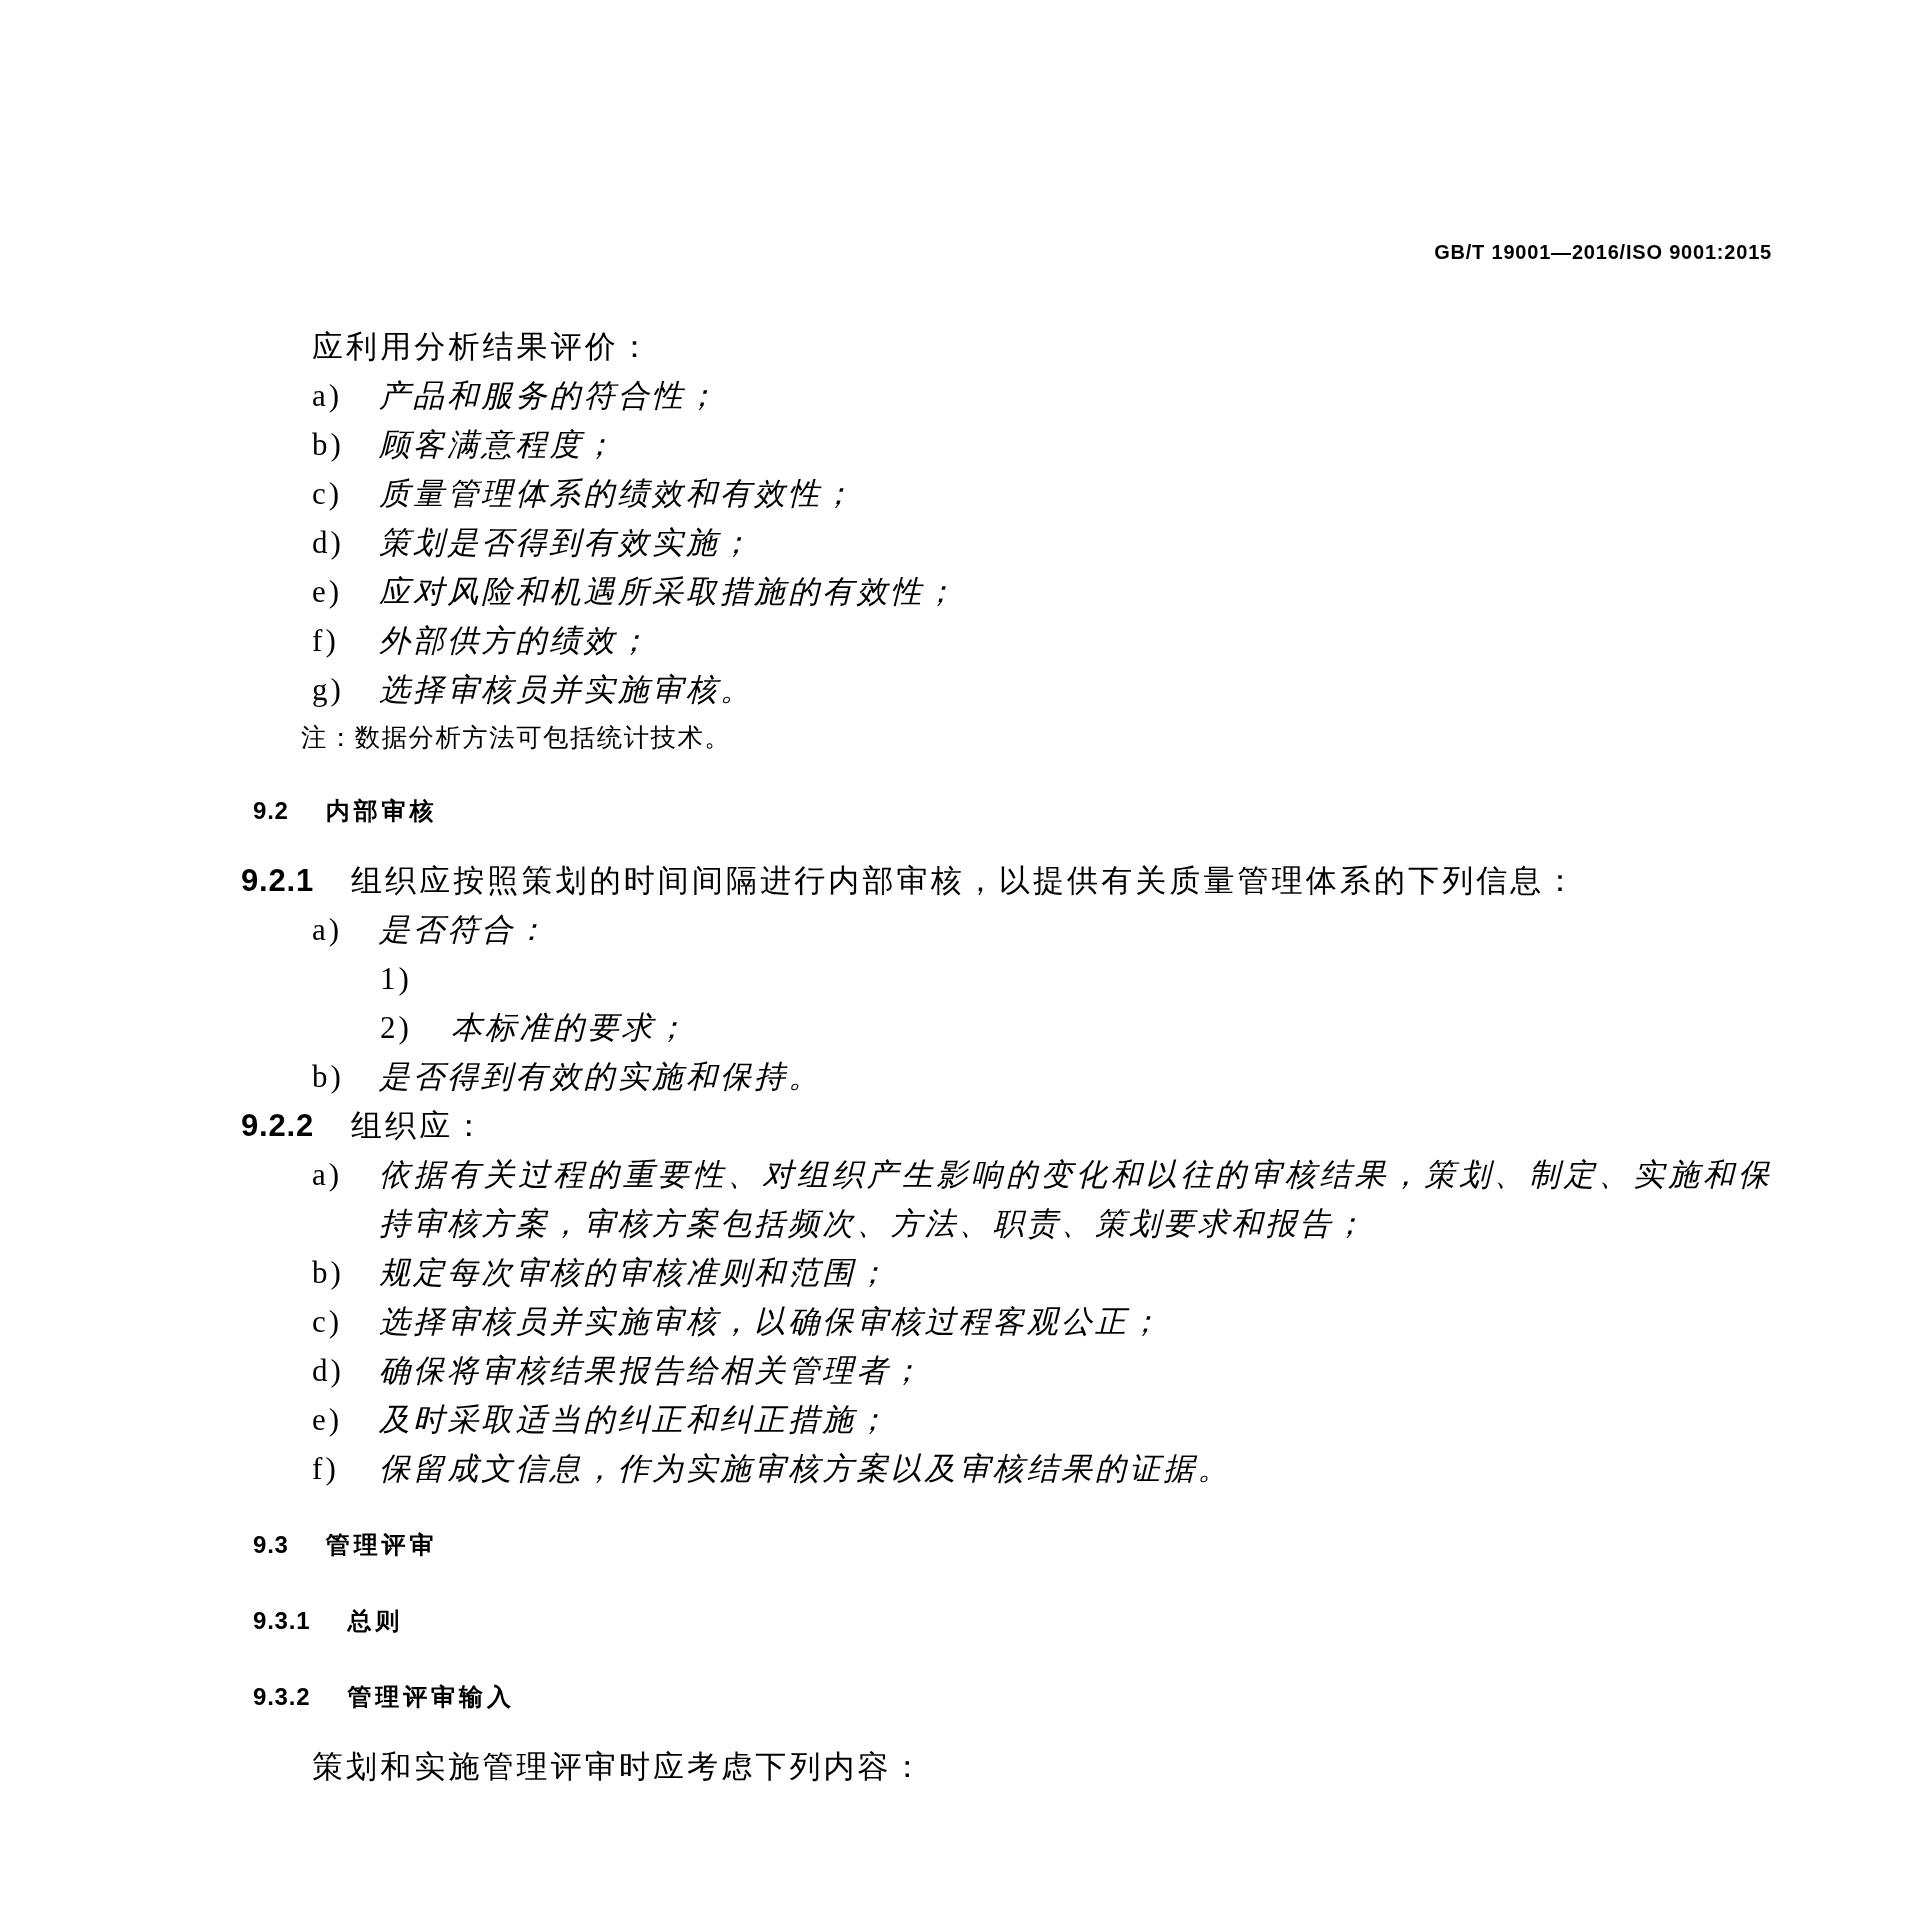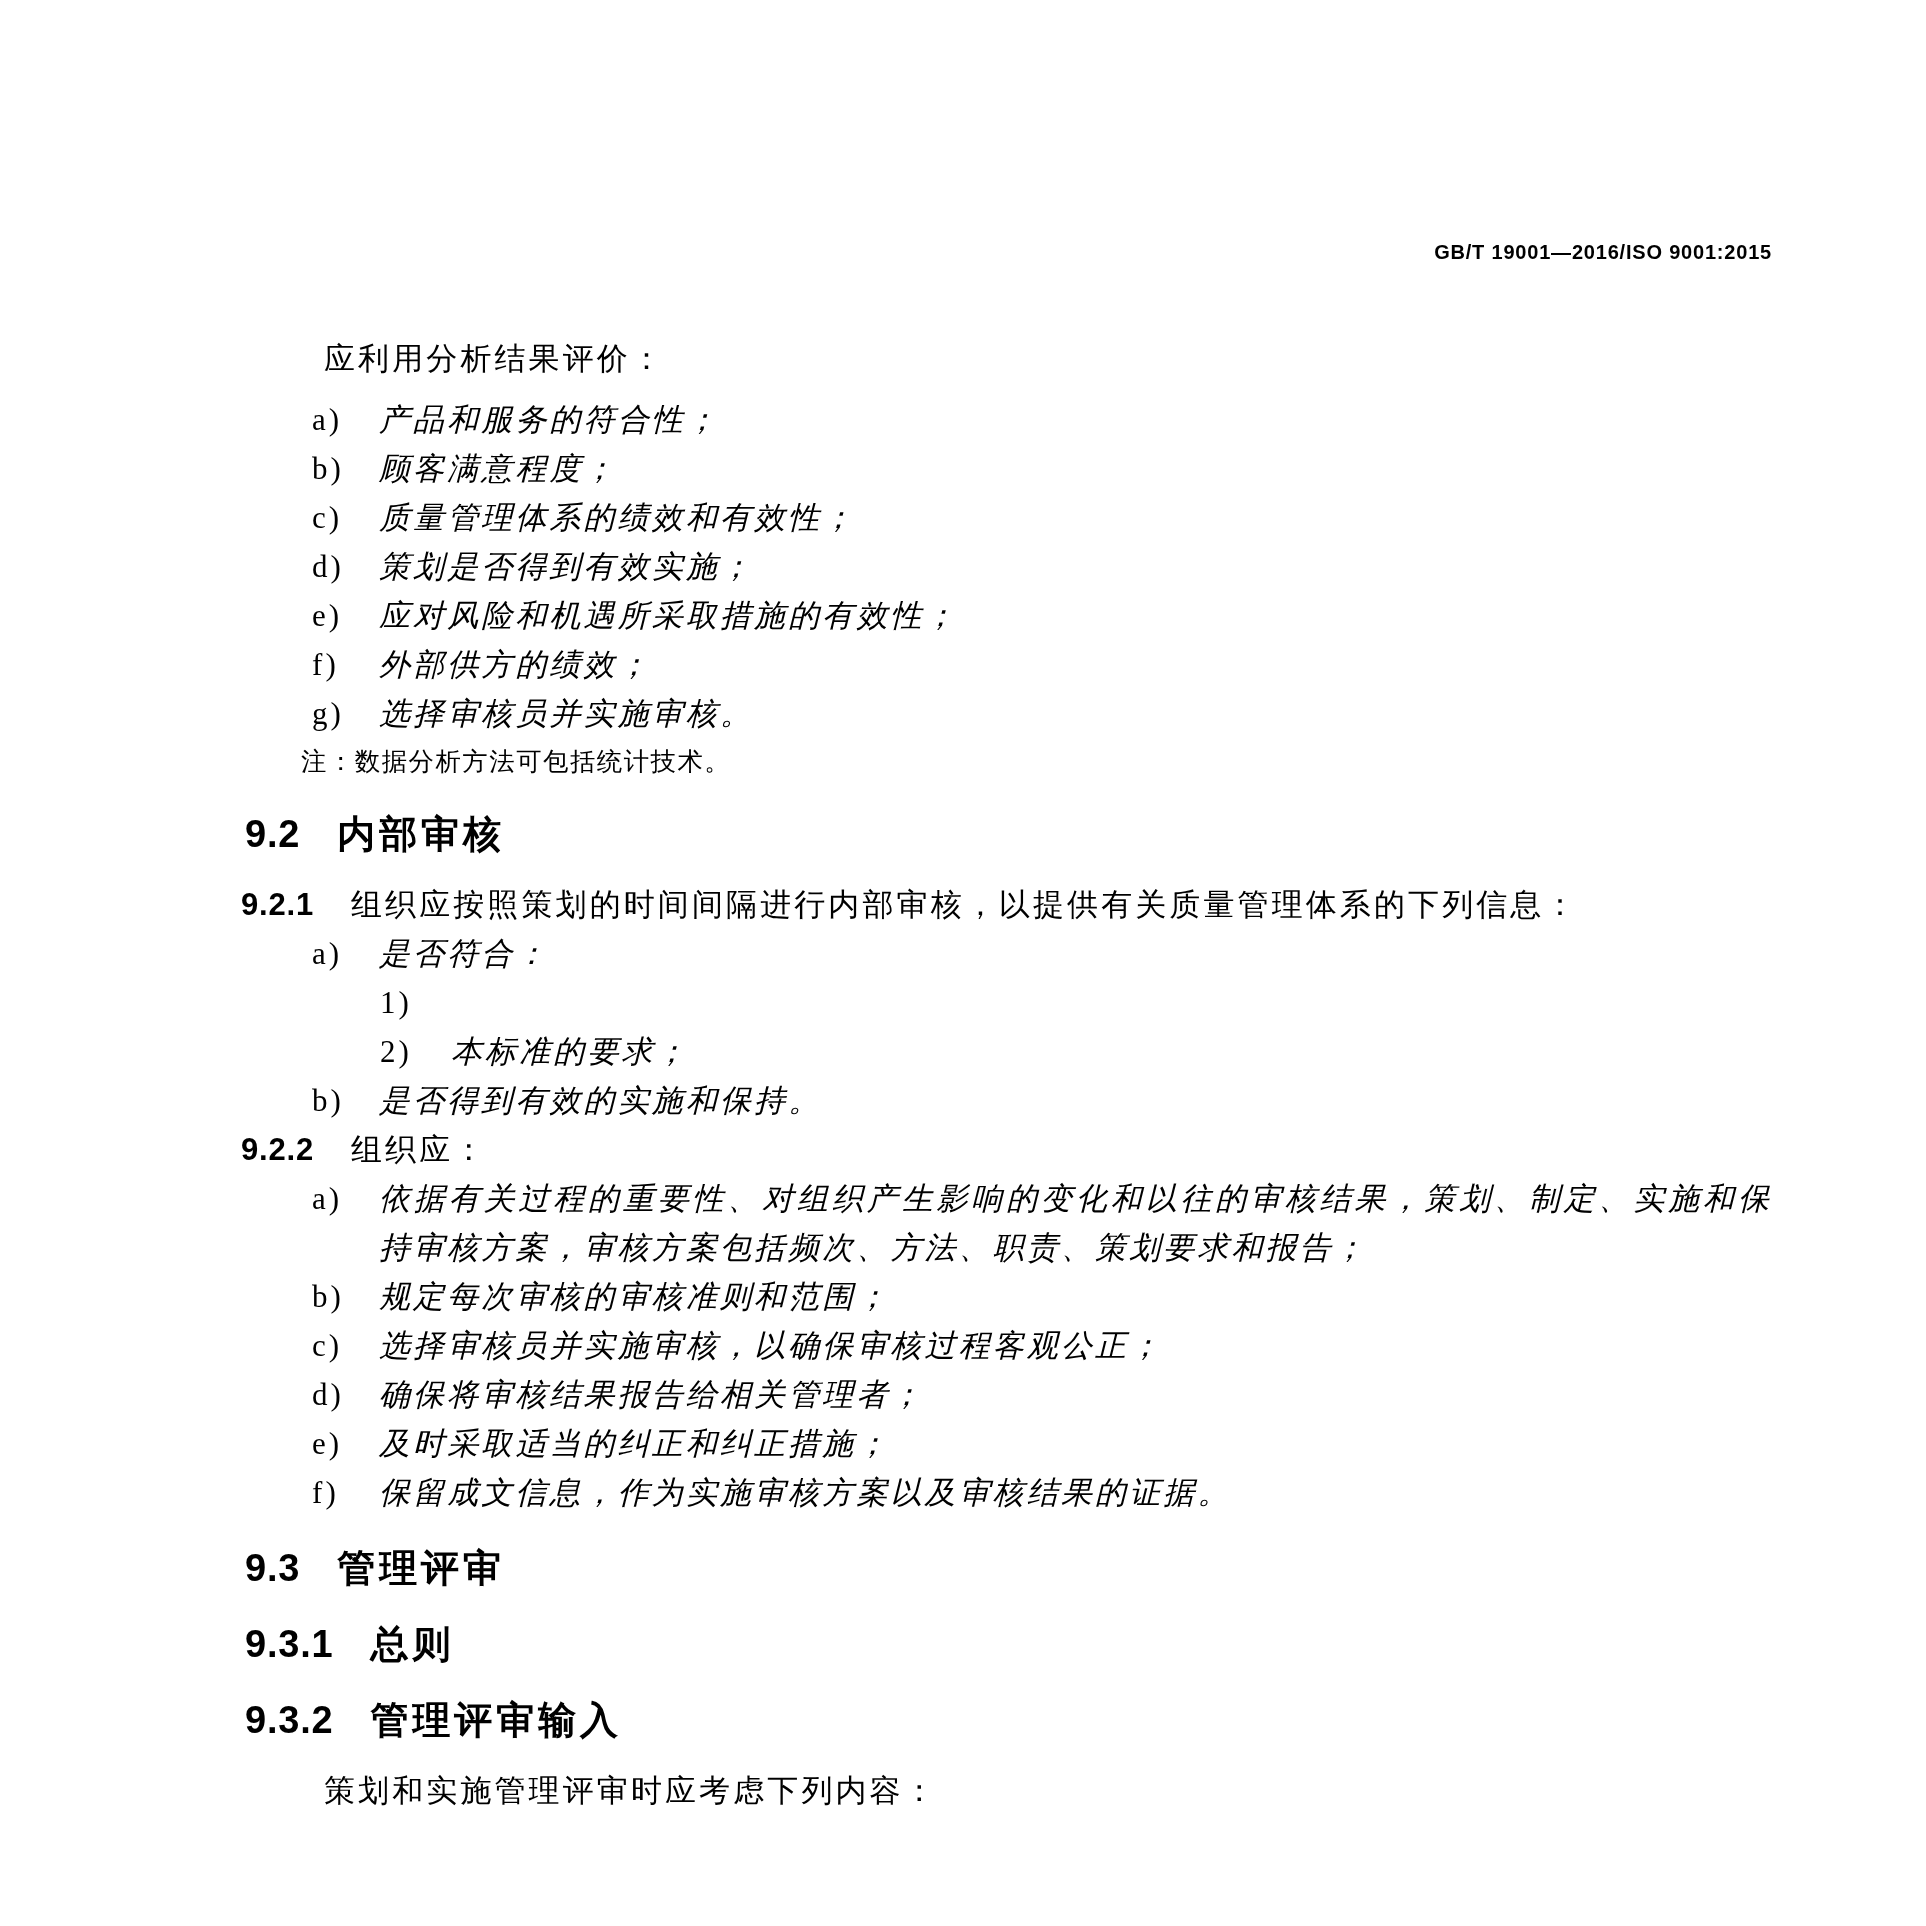--- a/index.html
+++ b/index.html
@@ -14,34 +14,34 @@
     position:absolute;top:236px;right:231px;
     font-family:"Liberation Sans","DejaVu Sans",sans-serif;
     font-weight:bold;font-size:20px;line-height:32px;
     letter-spacing:0.8px;white-space:nowrap;
   }
   .content{
     position:absolute;left:241px;top:322px;width:1531px;
     font-size:31px;line-height:49px;letter-spacing:3.1px;
     text-align:justify;
   }
-  .para{ text-indent:71px; margin:12px; }
+  .para{ text-indent:71px; margin:0; }
   .item{ display:flex; margin:0; }
   .item .lbl{ flex:none; }
   .item.l1 .lbl{ margin-left:71px; width:67px; }
   .item.l2 .lbl{ margin-left:139px; width:71px; }
   .item .txt{ flex:1 1 auto; text-align:justify;font-style:italic; }
   .note{
     font-size:25.4px;line-height:43px;letter-spacing:1.5px;
     margin:1.5px 0 0 60px;
   }
   .h2, .h3{
     font-family:"Liberation Sans","DejaVu Sans",sans-serif;
-    font-weight:bold;font-size:38px;line-height:49px;
-    letter-spacing:1.5px;margin:27px 0 21px 4px;text-align:left;
+    font-weight:bold;font-size:24px;line-height:49px;
+    letter-spacing:1.5px;margin:27px 0 21px 12px;text-align:left;
   }
   .clause-line{ margin:0; text-align:left; }
   .num{
     font-family:"Liberation Sans","DejaVu Sans",sans-serif;
     font-weight:bold;letter-spacing:0.8px;margin-right:37px;
   }
   .h2 .ttl, .h3 .ttl{ letter-spacing:3.9px; }
 </style>
 </head>
 <body>

